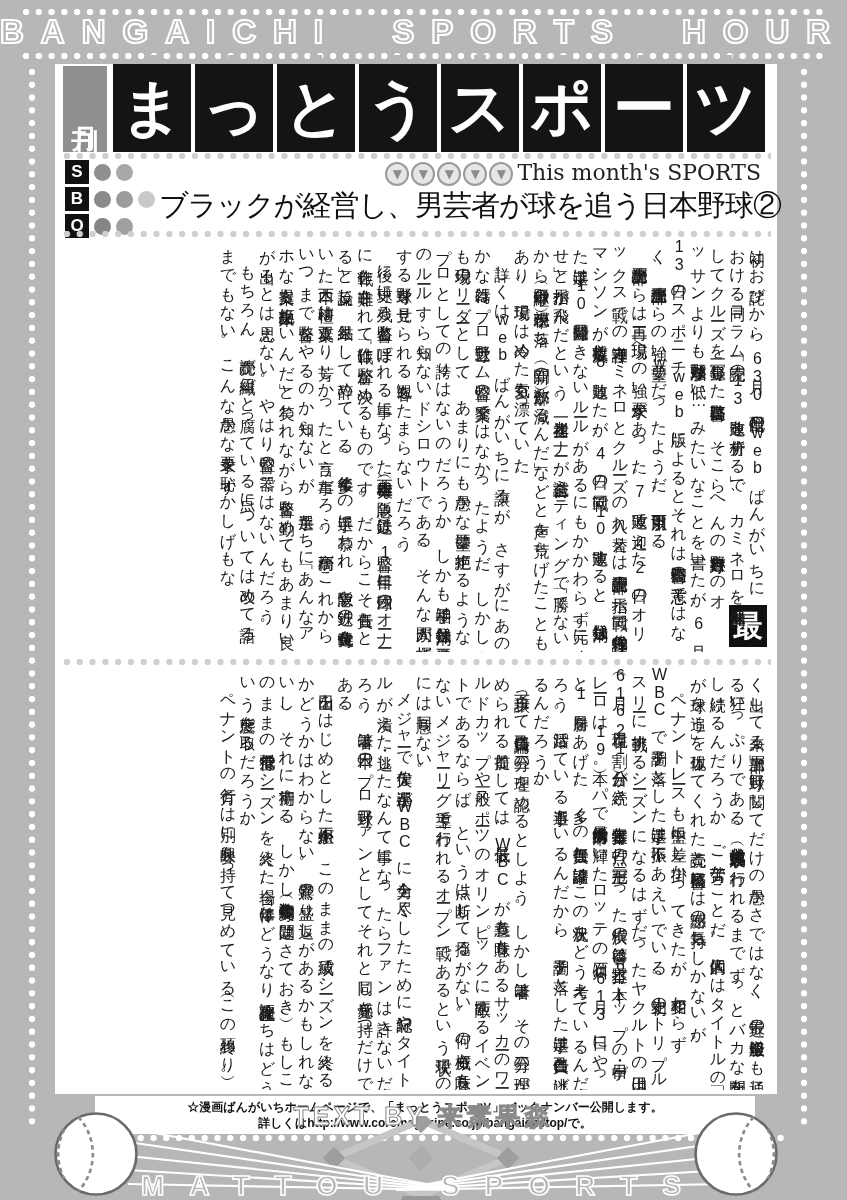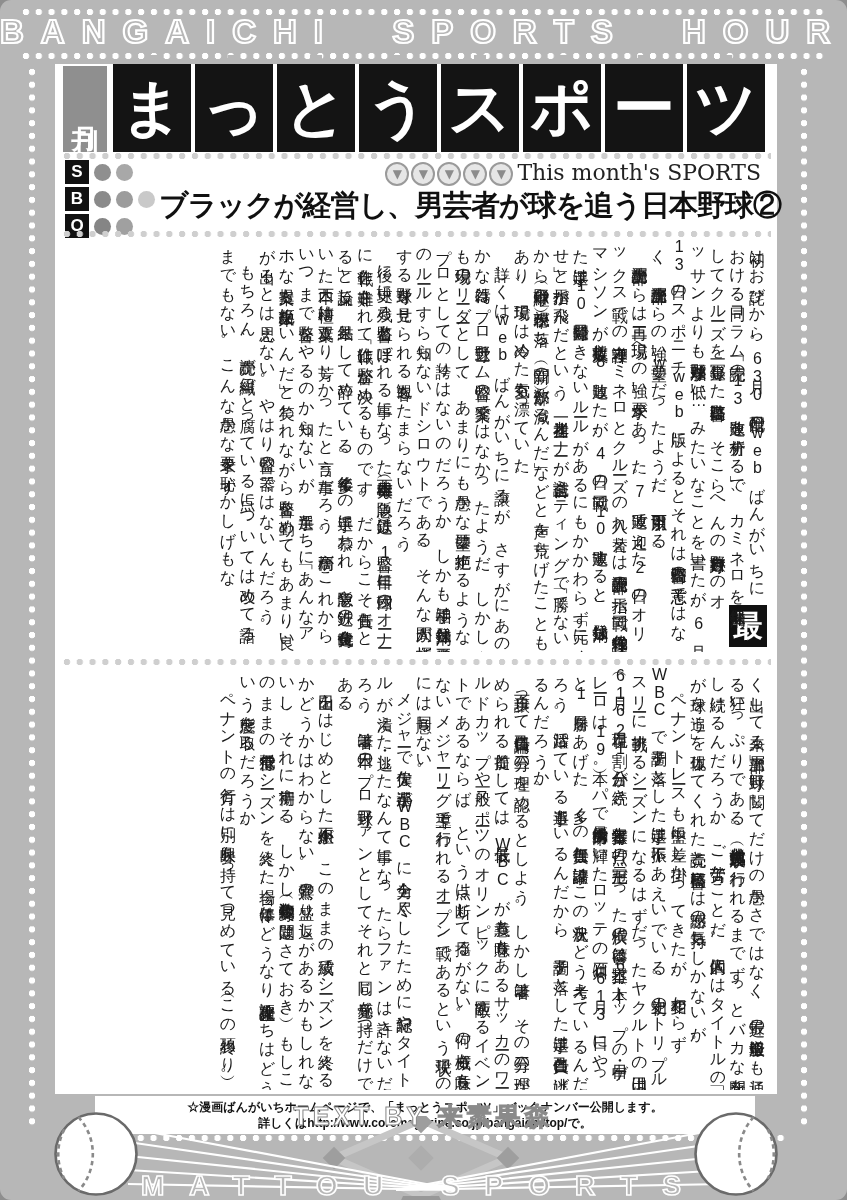--- a/index.html
+++ b/index.html
@@ -1,17 +1,17 @@
 <!DOCTYPE html>
 <html lang="ja"><head>
 <meta charset="utf-8">
 <style>
   html,body{margin:0;padding:0;}
   body{background:#8e8e8e;font-family:"Liberation Sans",sans-serif;}
-  .page{position:relative;width:847px;height:1200px;background:#b7b7b7;overflow:hidden;margin:0 auto;border-radius:11px;}
+  .page{position:relative;width:847px;height:1200px;background:#b7b7b7;overflow:hidden;margin:0 auto;}
 
   
   .dots-h{position:absolute;height:12px;
     background-image:radial-gradient(circle at 6px 6px,#fff 3px,rgba(0,0,0,0) 3.5px);
     background-size:12.8px 12px;background-repeat:repeat-x;}
   .dots-h.gray{background-image:radial-gradient(circle at 6px 6px,#cfcfcf 3px,rgba(0,0,0,0) 3.5px);}
   .dots-v{position:absolute;width:12px;
     background-image:radial-gradient(circle at 6px 6px,#fff 3px,rgba(0,0,0,0) 3.5px);
     background-size:12px 12.8px;background-repeat:repeat-y;}
 
@@ -37,21 +37,21 @@
   .sbo-row{display:flex;align-items:center;gap:5px;margin-bottom:3px;}
   .sbo-letter{width:24px;height:24px;background:#111;color:#fff;font-weight:800;font-size:17px;
     display:flex;align-items:center;justify-content:center;}
   .sbo-dot{width:17px;height:17px;border-radius:50%;}
 
   
   .eyebrow{position:absolute;right:16px;top:94px;display:flex;align-items:center;gap:2px;
     font-family:"DejaVu Serif",serif;font-size:22px;color:#222;white-space:nowrap;}
   .tri{display:inline-flex;align-items:center;justify-content:center;width:20px;height:20px;
     border-radius:50%;background:#e6e6e6;border:2px solid #9a9a9a;color:#8c8c8c;font-size:12px;margin-right:2px;}
-  .subject-title{position:absolute;left:104px;top:122px;font-size:29px;font-weight:700;color:#101010;
+  .subject-title{position:absolute;left:104px;top:122px;font-size:29px;font-weight:400;color:#101010;
     letter-spacing:-1px;white-space:nowrap;}
 
   
   .article{position:absolute;left:10px;right:10px;writing-mode:vertical-rl;text-orientation:upright;
     font-size:16px;line-height:19.6px;letter-spacing:0.6px;color:#1a1a1a;overflow:hidden;}
   .article p{margin:0;text-indent:1em;}
   .article p.no-indent{text-indent:0;}
   .dropcap{float:right;width:38px;height:42px;background:#111;color:#fff;font-size:30px;font-weight:700;
     writing-mode:horizontal-tb;line-height:42px;text-align:center;margin:0 0 5px 6px;}
   .article-top{top:174px;height:414px;}

